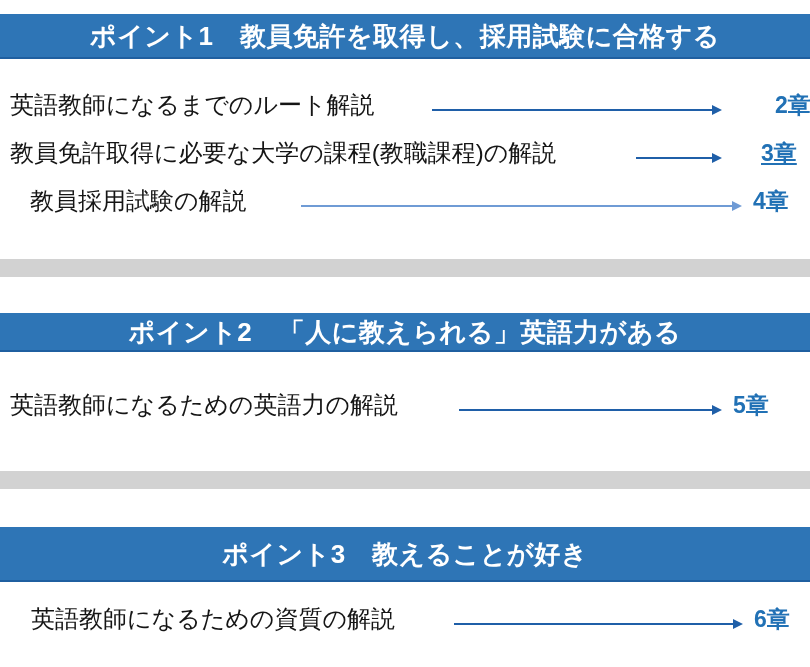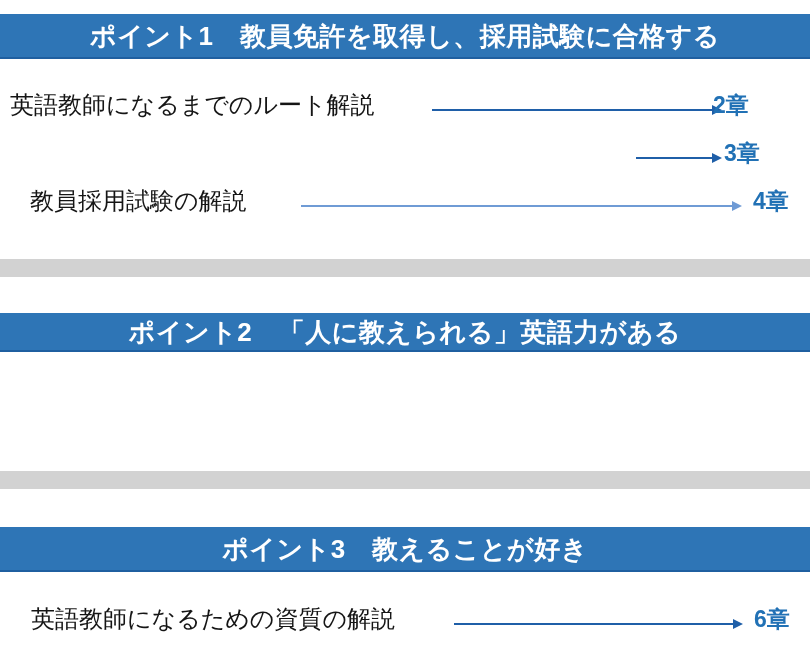--- a/index.html
+++ b/index.html
@@ -121,50 +121,59 @@
   <div class="section-header" style="top:14px; height:45px;">
     <div class="section-header-title">ポイント1　教員免許を取得し、採用試験に合格する</div>
   </div>
 
   <div class="item-row" style="top:85px;">
     <div class="item-label">英語教師になるまでのルート解説</div>
     <div class="item-arrow" style="left:432px; width:290px;">
       <div class="shaft"></div>
       <div class="head"></div>
     </div>
-    <div class="item-chapter" style="left:713px;">2章</div>
+    <div class="item-chapter" style="left:775px;">2章</div>
   </div>
 
   <div class="item-row" style="top:133px;">
+    <div class="item-label">教員免許取得に必要な大学の課程(教職課程)の解説</div>
     <div class="item-arrow" style="left:636px; width:86px;">
       <div class="shaft"></div>
       <div class="head"></div>
     </div>
-    <div class="item-chapter" style="left:724px;">3章</div>
+    <div class="item-chapter" style="left:761px;text-decoration:underline;">3章</div>
   </div>
 
   <div class="item-row" style="top:181px;margin-left:20px;">
     <div class="item-label">教員採用試験の解説</div>
     <div class="item-arrow light" style="left:281px; width:441px;">
       <div class="shaft"></div>
       <div class="head"></div>
     </div>
     <div class="item-chapter" style="left:733px;">4章</div>
   </div>
 
   <div class="divider-band" style="top:259px;"></div>
 
   <div class="section-header" style="top:313px; height:39px;">
     <div class="section-header-title">ポイント2　「人に教えられる」英語力がある</div>
   </div>
 
+  <div class="item-row" style="top:385px;">
+    <div class="item-label">英語教師になるための英語力の解説</div>
+    <div class="item-arrow" style="left:459px; width:263px;">
+      <div class="shaft"></div>
+      <div class="head"></div>
+    </div>
+    <div class="item-chapter" style="left:733px;">5章</div>
+  </div>
 
   <div class="divider-band" style="top:471px;"></div>
 
-  <div class="section-header" style="top:527px; height:45px;">
+  <div class="section-header" style="top:527px; height:55px;">
     <div class="section-header-title">ポイント3　教えることが好き</div>
   </div>
 
   <div class="item-row" style="top:599px;margin-left:21px;">
     <div class="item-label">英語教師になるための資質の解説</div>
     <div class="item-arrow" style="left:433px; width:289px;">
       <div class="shaft"></div>
       <div class="head"></div>
     </div>
     <div class="item-chapter" style="left:733px;">6章</div>

